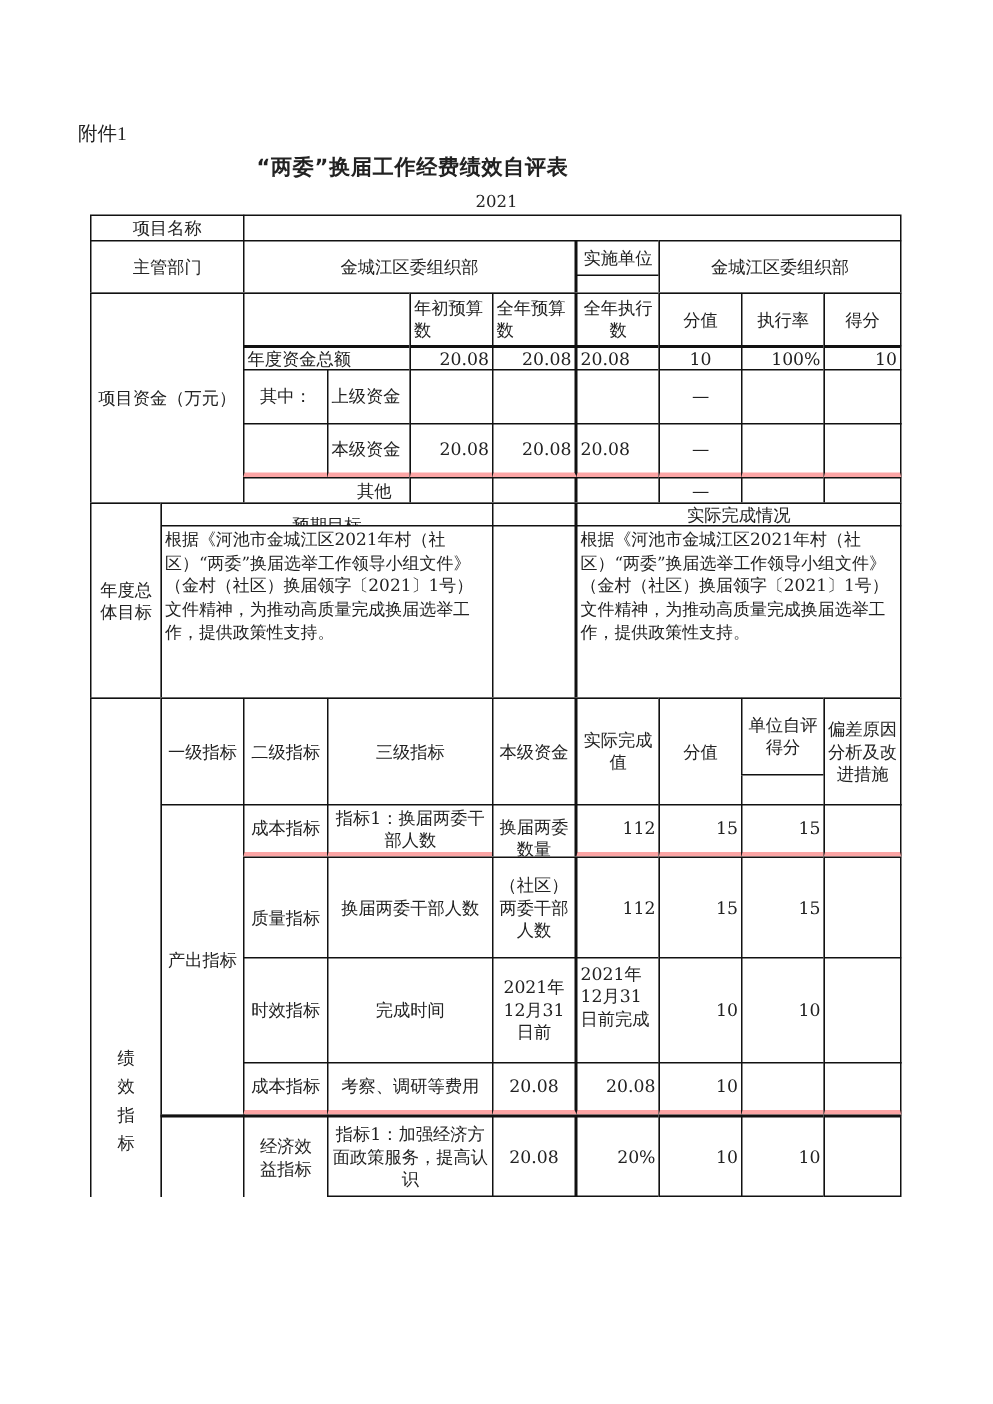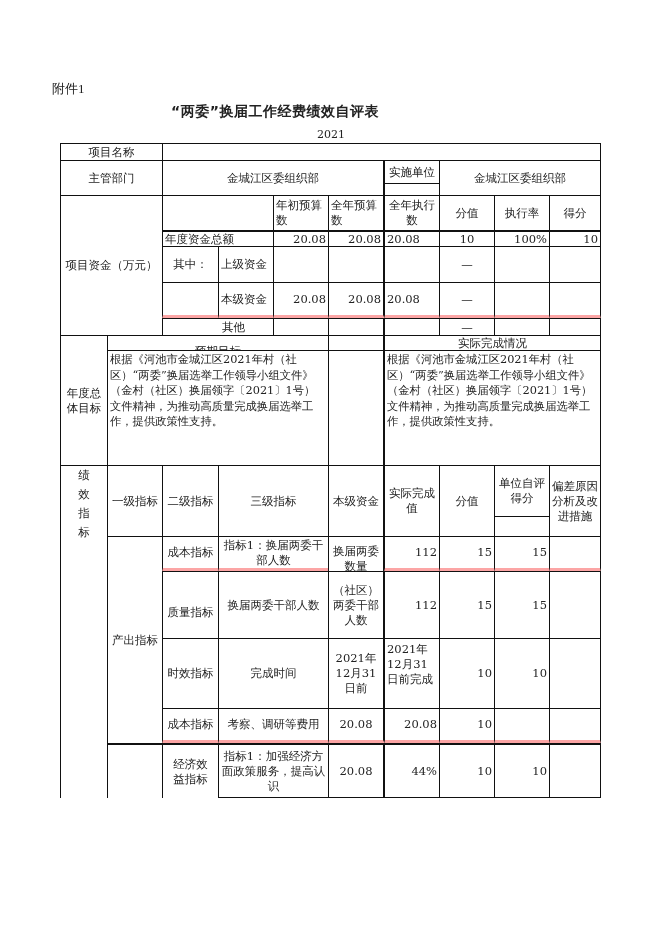--- a/index.html
+++ b/index.html
@@ -63,37 +63,37 @@
 
 <div class="cell thickb" style="left:162px;top:282px;width:57px;height:37px;"></div>
 <div class="cell l thickb" style="left:218px;top:282px;width:56px;height:37px;">本级资金</div>
 <div class="cell r thickb" style="left:273px;top:282px;width:56px;height:37px;">20.08</div>
 <div class="cell r thickr thickb" style="left:328px;top:282px;width:57px;height:37px;">20.08</div>
 <div class="cell l thickb" style="left:384px;top:282px;width:56px;height:37px;">20.08</div>
 <div class="cell thickb" style="left:439px;top:282px;width:56px;height:37px;">—</div>
 <div class="cell r thickb" style="left:494px;top:282px;width:56px;height:37px;"></div>
 <div class="cell r thickb" style="left:549px;top:282px;width:52px;height:37px;"></div>
 
-<div class="cell r" style="left:162px;top:318px;width:112px;height:18px;padding-right:28px;">其他</div>
+<div class="cell r" style="left:162px;top:318px;width:112px;height:18px;padding-right:12px;">其他</div>
 <div class="cell r" style="left:273px;top:318px;width:56px;height:18px;"></div>
 <div class="cell r thickr" style="left:328px;top:318px;width:57px;height:18px;"></div>
 <div class="cell l" style="left:384px;top:318px;width:56px;height:18px;"></div>
 <div class="cell" style="left:439px;top:318px;width:56px;height:18px;">—</div>
 <div class="cell r" style="left:494px;top:318px;width:56px;height:18px;"></div>
 <div class="cell r" style="left:549px;top:318px;width:52px;height:18px;"></div>
 
 <div class="cell" style="left:60px;top:335px;width:48px;height:131px;">年度总体目标</div>
 <div class="cell" style="left:107px;top:335px;width:222px;height:32px;font-family:Liberation Mono, monospace;">预期目标</div>
 <div class="cell thickr" style="left:328px;top:335px;width:57px;height:16px;"></div>
 <div class="cell" style="left:384px;top:335px;width:217px;height:16px;">实际完成情况</div>
 <div class="cell para" style="left:107px;top:350px;width:222px;height:116px;">根据《河池市金城江区2021年村（社区）“两委”换届选举工作领导小组文件》（金村（社区）换届领字〔2021〕1号）文件精神，为推动高质量完成换届选举工作，提供政策性支持。</div>
 <div class="cell thickr" style="left:328px;top:350px;width:57px;height:116px;"></div>
 <div class="cell para" style="left:384px;top:350px;width:217px;height:116px;">根据《河池市金城江区2021年村（社区）“两委”换届选举工作领导小组文件》（金村（社区）换届领字〔2021〕1号）文件精神，为推动高质量完成换届选举工作，提供政策性支持。</div>
 
-<div class="cell noborder-b" style="left:60px;top:465px;width:48px;height:333px;align-items:flex-start;">
+<div class="cell noborder-b" style="left:60px;top:465px;width:48px;height:333px;padding-top:230px;align-items:flex-start;">
   <span style="display:block;width:14px;line-height:19px;margin:0 auto;">绩效指标</span>
 </div>
 
 <div class="cell" style="left:107px;top:465px;width:56px;height:72px;">一级指标</div>
 <div class="cell" style="left:162px;top:465px;width:57px;height:72px;">二级指标</div>
 <div class="cell" style="left:218px;top:465px;width:111px;height:72px;">三级指标</div>
 <div class="cell thickr" style="left:328px;top:465px;width:57px;height:72px;">本级资金</div>
 <div class="cell" style="left:384px;top:465px;width:56px;height:72px;">实际完成值</div>
 <div class="cell" style="left:439px;top:465px;width:56px;height:72px;">分值</div>
 <div class="cell" style="left:494px;top:465px;width:56px;height:52px;">单位自评得分</div>
@@ -132,16 +132,16 @@
 <div class="cell r thickb" style="left:439px;top:708px;width:56px;height:36px;">10</div>
 <div class="cell r thickb" style="left:494px;top:708px;width:56px;height:36px;"></div>
 <div class="cell thickb" style="left:549px;top:708px;width:52px;height:36px;"></div>
 
 <div class="cell noborder-b" style="left:107px;top:743px;width:56px;height:55px;border-top:2px solid #111;"></div>
 <div class="cell noborder-b" style="left:162px;top:743px;width:57px;height:55px;border-top:2px solid #111;">
   <span style="display:block;width:40px;line-height:15px;">经济效益指标</span>
 </div>
 <div class="cell" style="left:218px;top:743px;width:111px;height:55px;border-top:2px solid #111;">指标1：加强经济方面政策服务，提高认识</div>
 <div class="cell thickr" style="left:328px;top:743px;width:57px;height:55px;border-top:2px solid #111;">20.08</div>
-<div class="cell r" style="left:384px;top:743px;width:56px;height:55px;border-top:2px solid #111;">44%</div>
+<div class="cell r" style="left:384px;top:743px;width:56px;height:55px;border-top:2px solid #111;">20%</div>
 <div class="cell r" style="left:439px;top:743px;width:56px;height:55px;border-top:2px solid #111;">10</div>
 <div class="cell r" style="left:494px;top:743px;width:56px;height:55px;border-top:2px solid #111;">10</div>
 <div class="cell" style="left:549px;top:743px;width:52px;height:55px;border-top:2px solid #111;"></div>
 
 </body></html>

